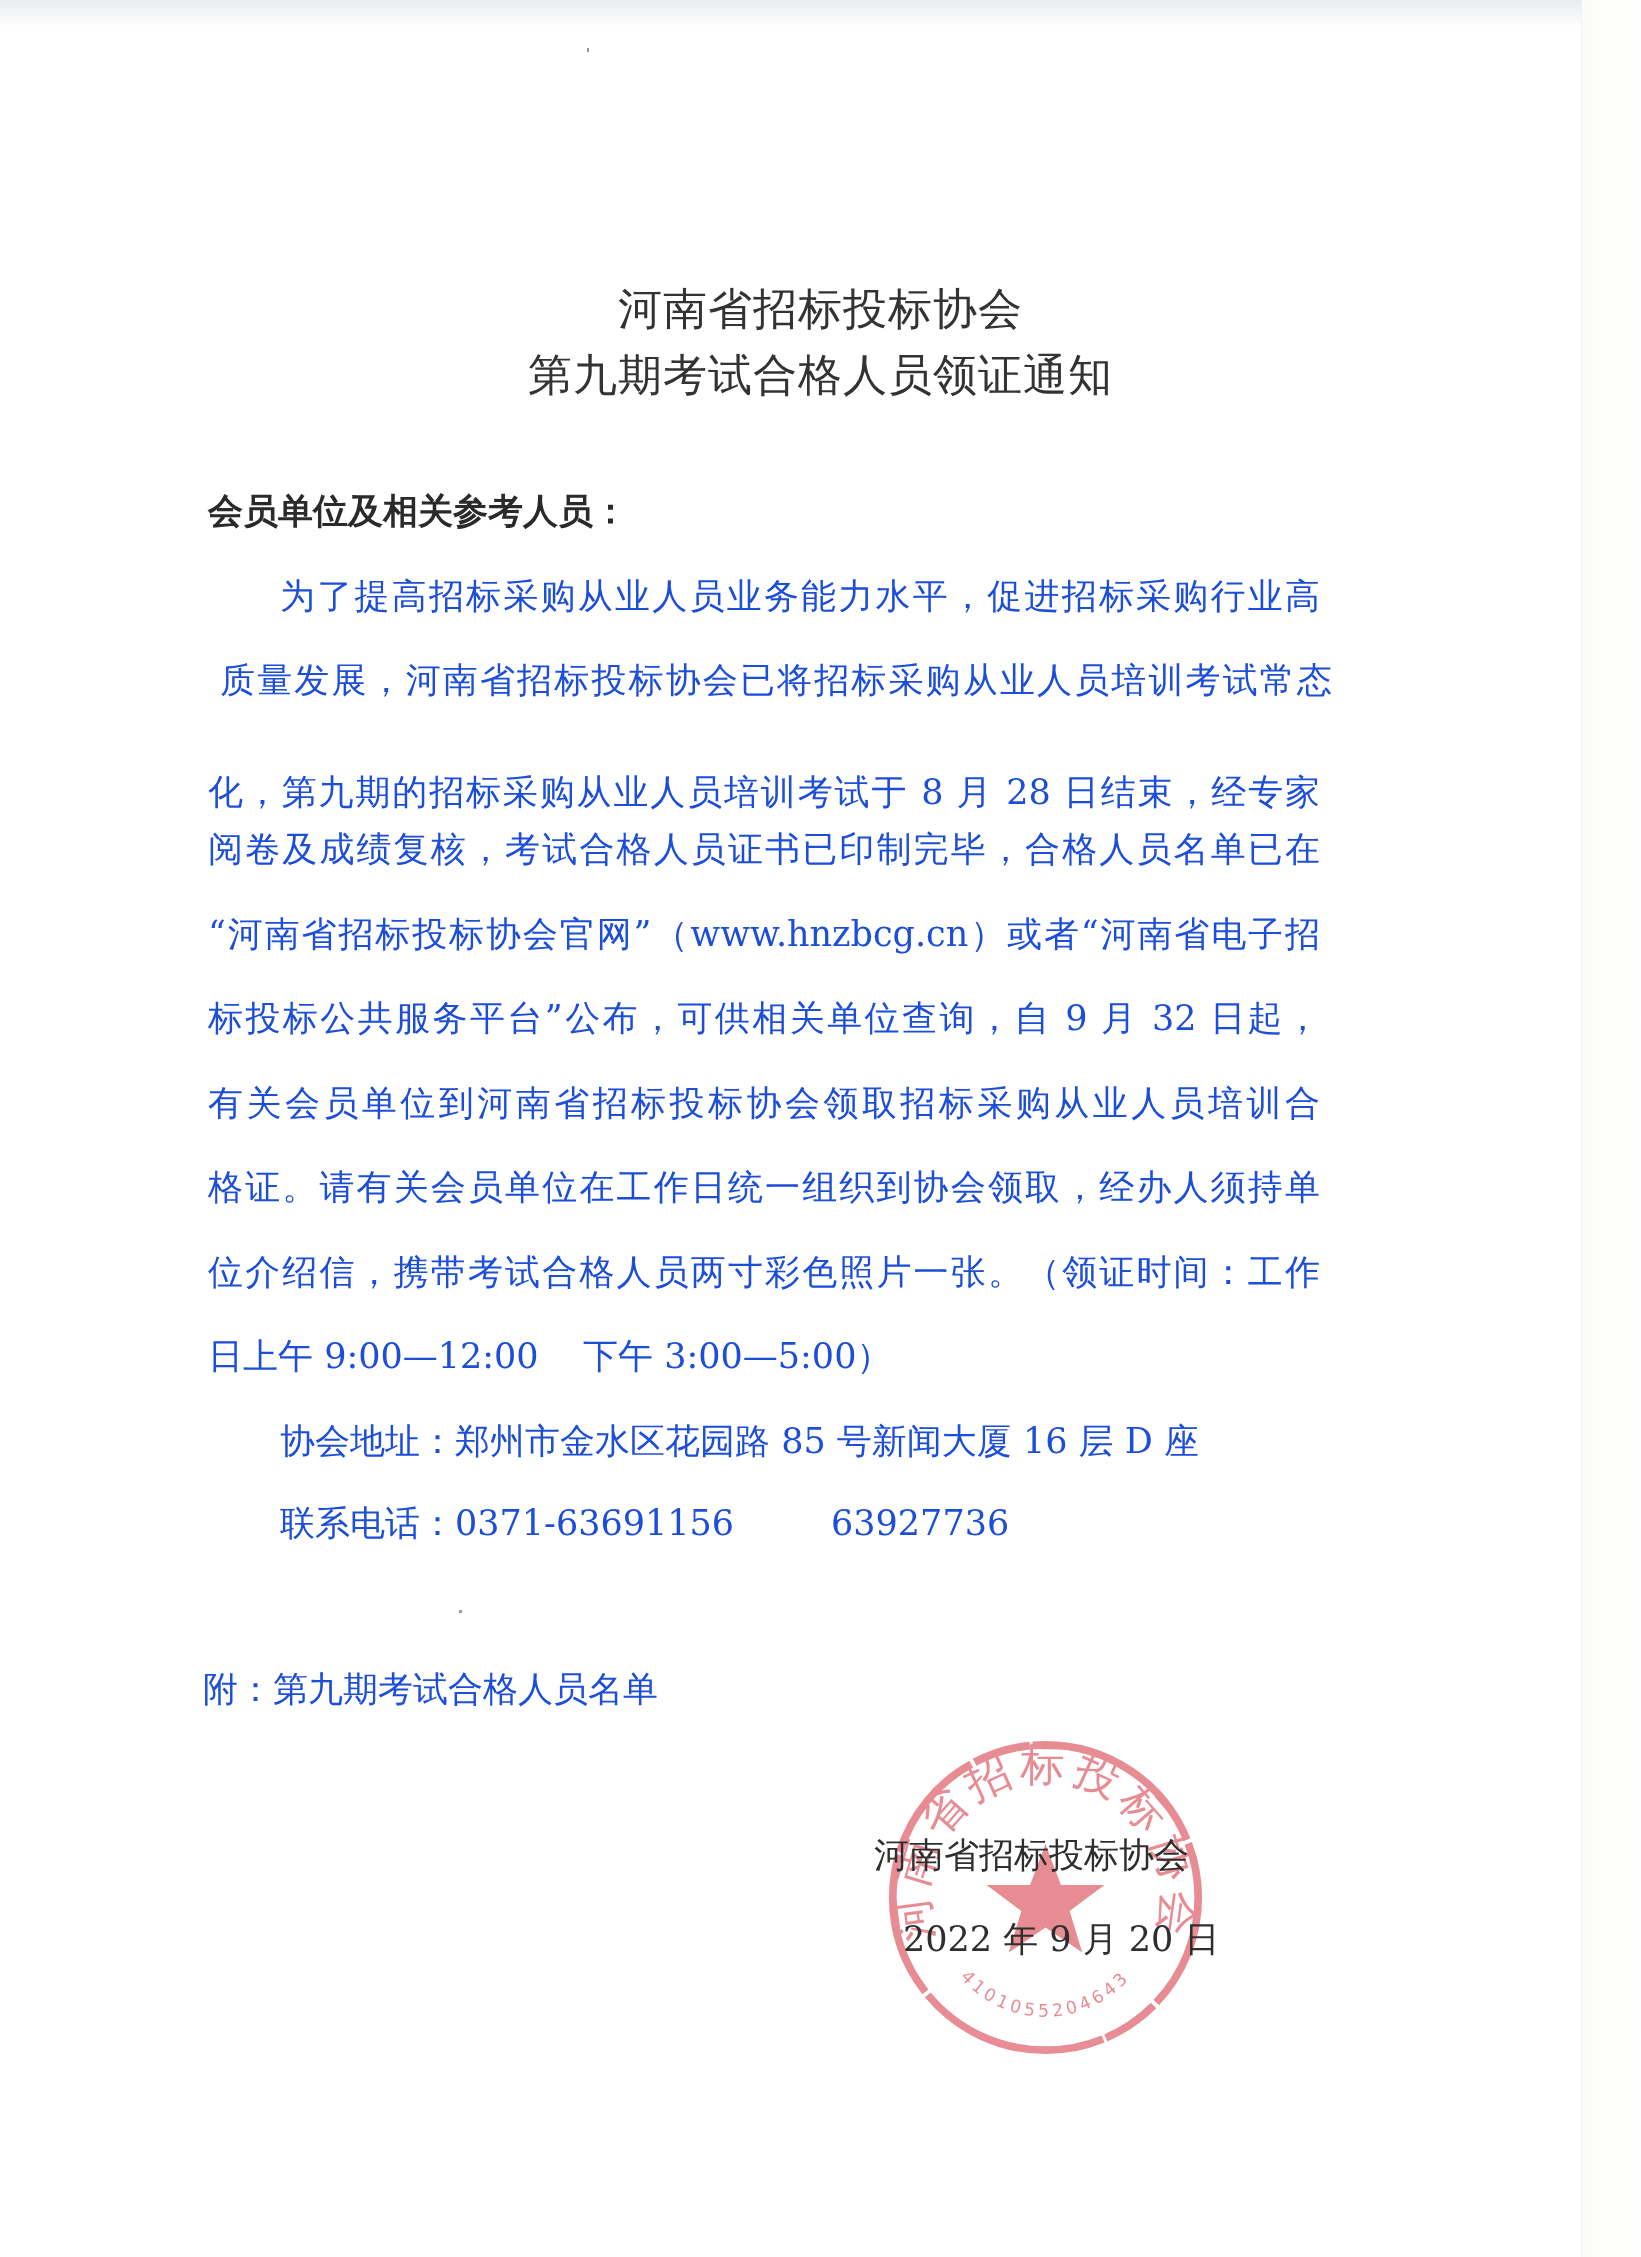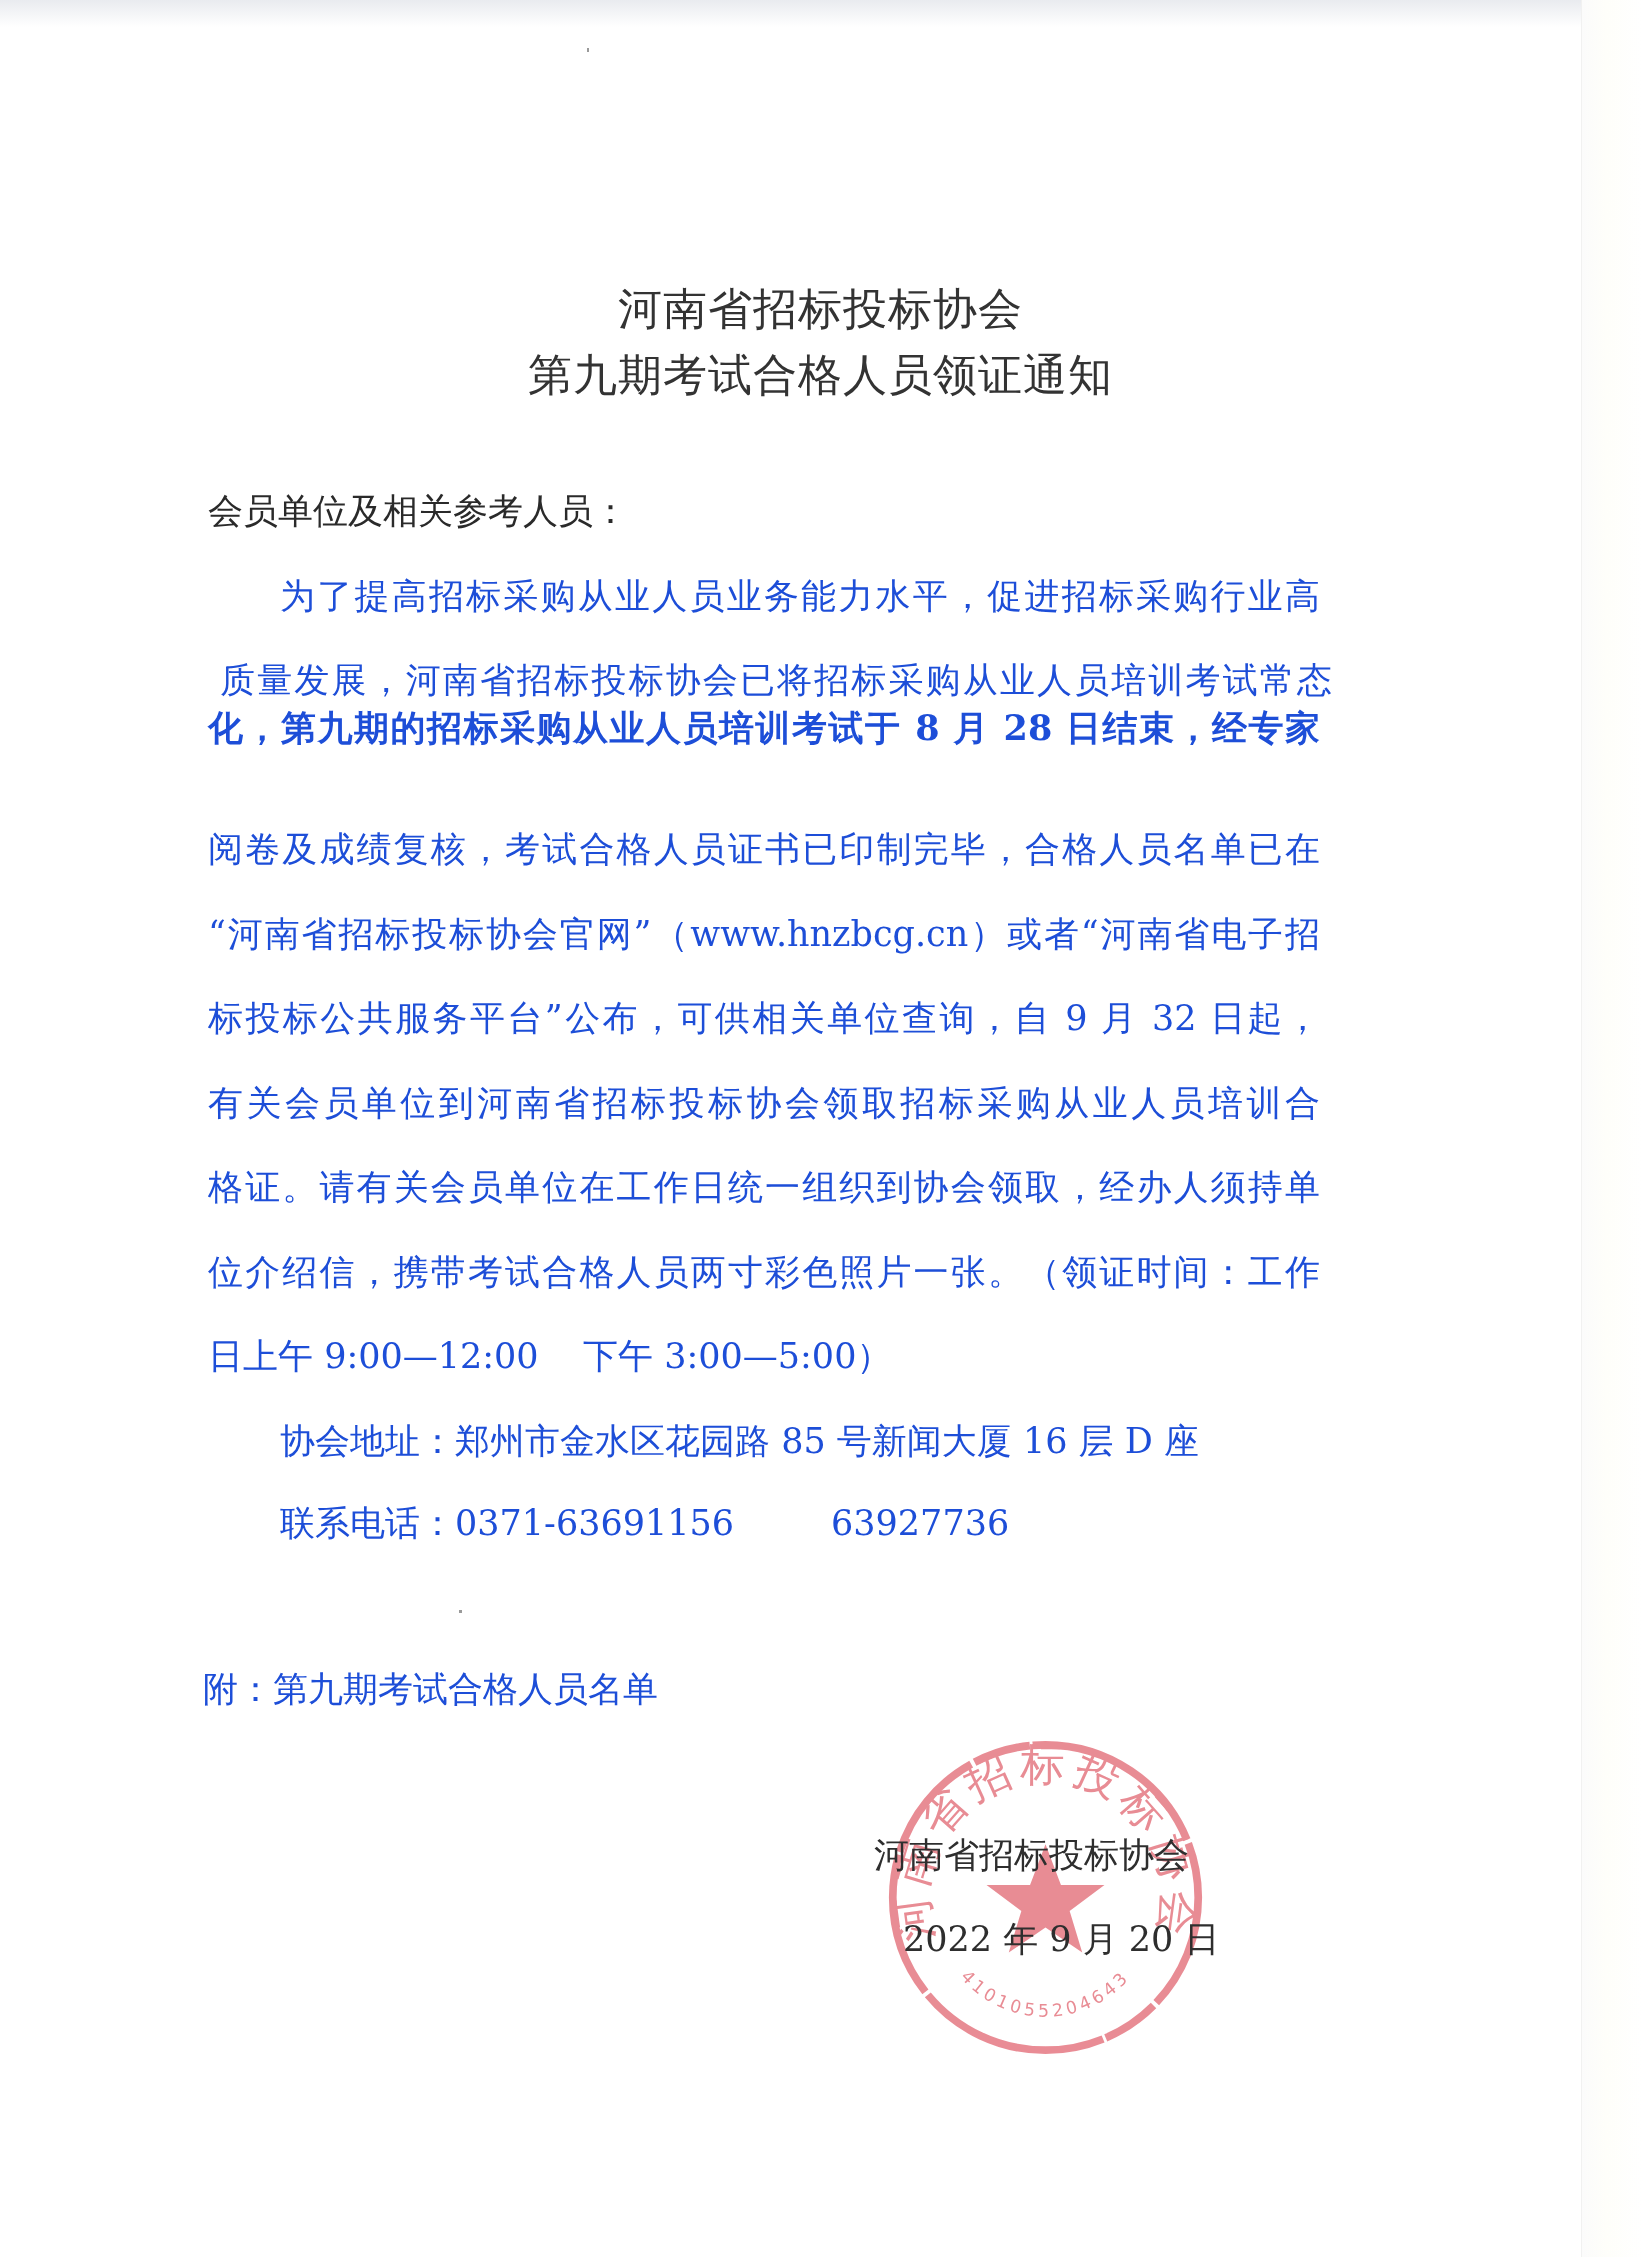--- a/index.html
+++ b/index.html
@@ -21,21 +21,21 @@
 
   .title {
     position: absolute; left: 0; width: 1641px; text-align: center;
     font-size: 44px; letter-spacing: 1px; color: #333;
     line-height: 54px;
   }
   .line {
     position: absolute; font-size: 35px; line-height: 42px;
     white-space: pre; color: #1d4ed8;
   }
-  .greeting { font-weight: normal; color: #2a2a2a; text-align: center; }
+  .greeting { font-weight: bold; color: #2a2a2a; text-align: center; }
   .para-line { left: 208px; width: 1112px; text-align: justify; text-align-last: justify; }
   .para-line.first { left: 280px; width: 1040px; }
   .para-line.last { text-align-last: left; }
 
   .stamp {
     position: absolute; left: 886px; top: 1738px; width: 319px; height: 319px;
   }
   .signature { position: absolute; font-size: 35px; line-height: 42px; color: #2e2e2e; white-space: pre; z-index: 3; }
 </style>
 </head>
@@ -47,21 +47,21 @@
 <div class="speck" style="left:459px;top:1610px;width:2.9px;height:2.9px;"></div>
 
 <div class="title" style="top:282px;">河南省招标投标协会</div>
 <div class="title" style="top:348px;">第九期考试合格人员领证通知</div>
 
 <div class="line greeting" style="left:208px;top:490px;">会员单位及相关参考人员：</div>
 
 <div>
   <div class="line para-line first" style="top:575px;">为了提高招标采购从业人员业务能力水平，促进招标采购行业高</div>
   <div class="line para-line" style="top:659px;margin-left:12px;">质量发展，河南省招标投标协会已将招标采购从业人员培训考试常态</div>
-  <div class="line para-line" style="top:707px;font-weight:bold;">化，第九期的招标采购从业人员培训考试于 8 月 28 日结束，经专家</div>
+  <div class="line para-line" style="top:771px;">化，第九期的招标采购从业人员培训考试于 8 月 28 日结束，经专家</div>
   <div class="line para-line" style="top:828px;">阅卷及成绩复核，考试合格人员证书已印制完毕，合格人员名单已在</div>
   <div class="line para-line" style="top:913px;">“河南省招标投标协会官网”（www.hnzbcg.cn）或者“河南省电子招</div>
   <div class="line para-line" style="top:997px;">标投标公共服务平台”公布，可供相关单位查询，自 9 月 32 日起，</div>
   <div class="line para-line" style="top:1082px;">有关会员单位到河南省招标投标协会领取招标采购从业人员培训合</div>
   <div class="line para-line" style="top:1166px;">格证。请有关会员单位在工作日统一组织到协会领取，经办人须持单</div>
   <div class="line para-line" style="top:1251px;">位介绍信，携带考试合格人员两寸彩色照片一张。（领证时间：工作</div>
   <div class="line para-line last" style="top:1335px;">日上午 9:00—12:00    下午 3:00—5:00）</div>
 </div>
 
 <div class="line" style="left:280px;top:1420px;"><span>协会地址：</span><span>郑州市金水区花园路 85 号新闻大厦 16 层 D 座</span></div>

